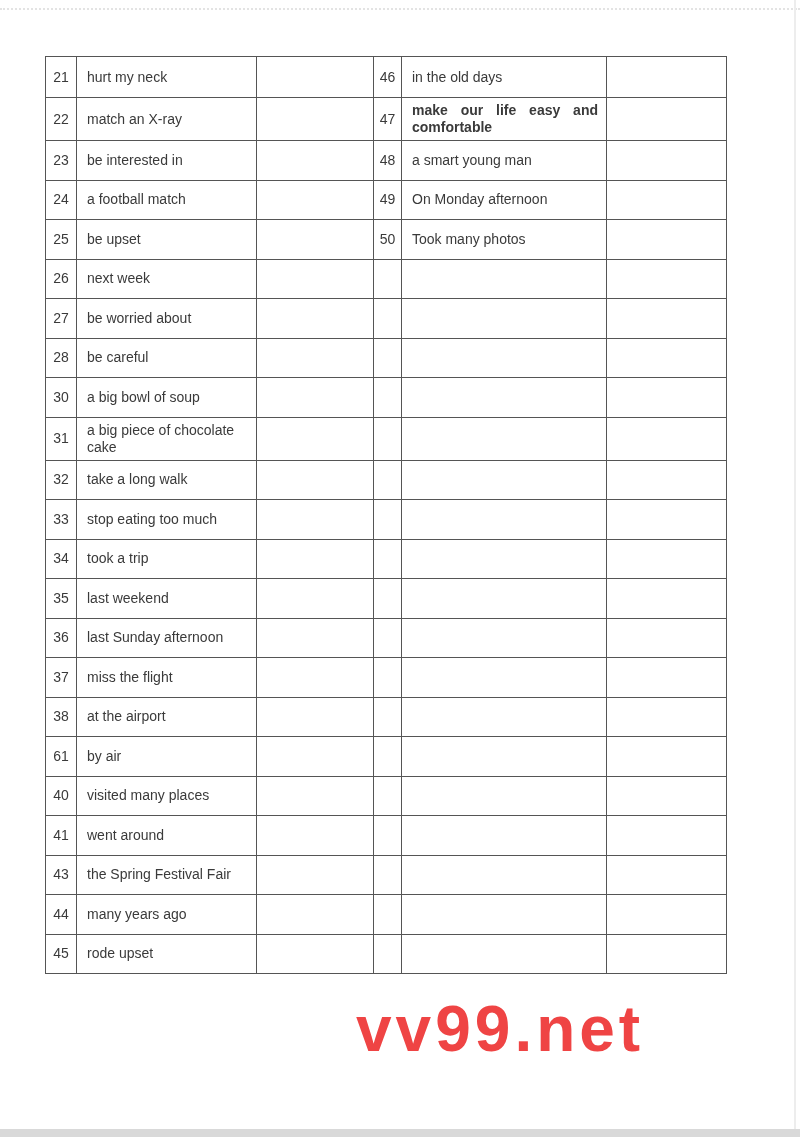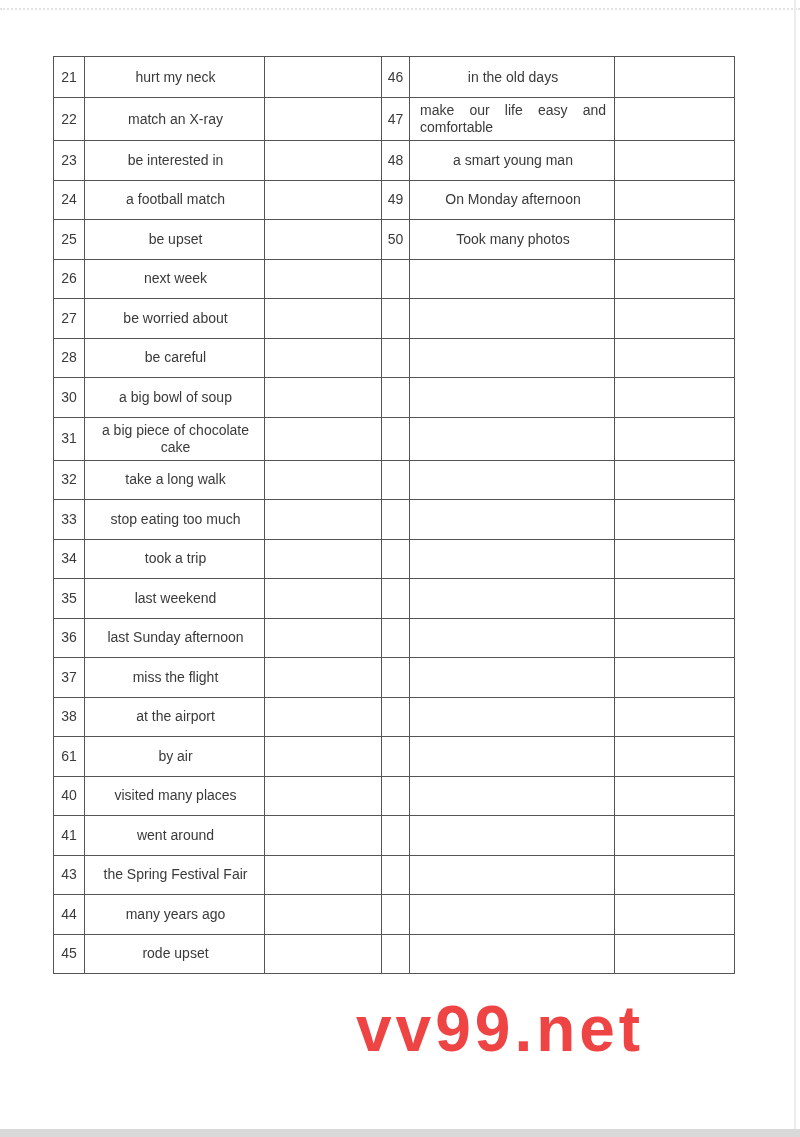--- a/index.html
+++ b/index.html
@@ -42,21 +42,21 @@
     font-family: "Liberation Sans", sans-serif;
     font-weight: 800;
     font-size: 64px;
     letter-spacing: 4px;
     color: #ef4444;
     user-select: none;
     white-space: nowrap;
   }
   table.doc-table {
     position: absolute;
-    left: 53px; top: 56px;
+    left: 45px; top: 56px;
     z-index: 1;
     width: 681px;
     border-collapse: collapse;
     table-layout: fixed;
     background: transparent;
     border-radius: 18px;
   }
   table.doc-table td {
     border: 1.5px solid #555555;
     font-size: 14px;
@@ -64,26 +64,27 @@
     color: #3a3a3a;
     vertical-align: middle;
     background: transparent;
     overflow: hidden;
   }
   td.num-cell {
     text-align: center;
     padding: 2px;
   }
   td.phrase-cell {
-    text-align: center;
+    text-align: left;
     padding: 4px 8px 4px 10px;
   }
   td.phrase-cell.justify {
     text-align: justify;
     text-align-last: left;
+    font-weight: bold;
   }
   td.answer-cell {
     padding: 2px;
   }
   tr.row-normal { height: 39.5px; margin-left: 16px; }
   tr.row-first  { height: 41px; }
   tr.row-tall   { height: 42px; }
 </style>
 </head>
 <body>

